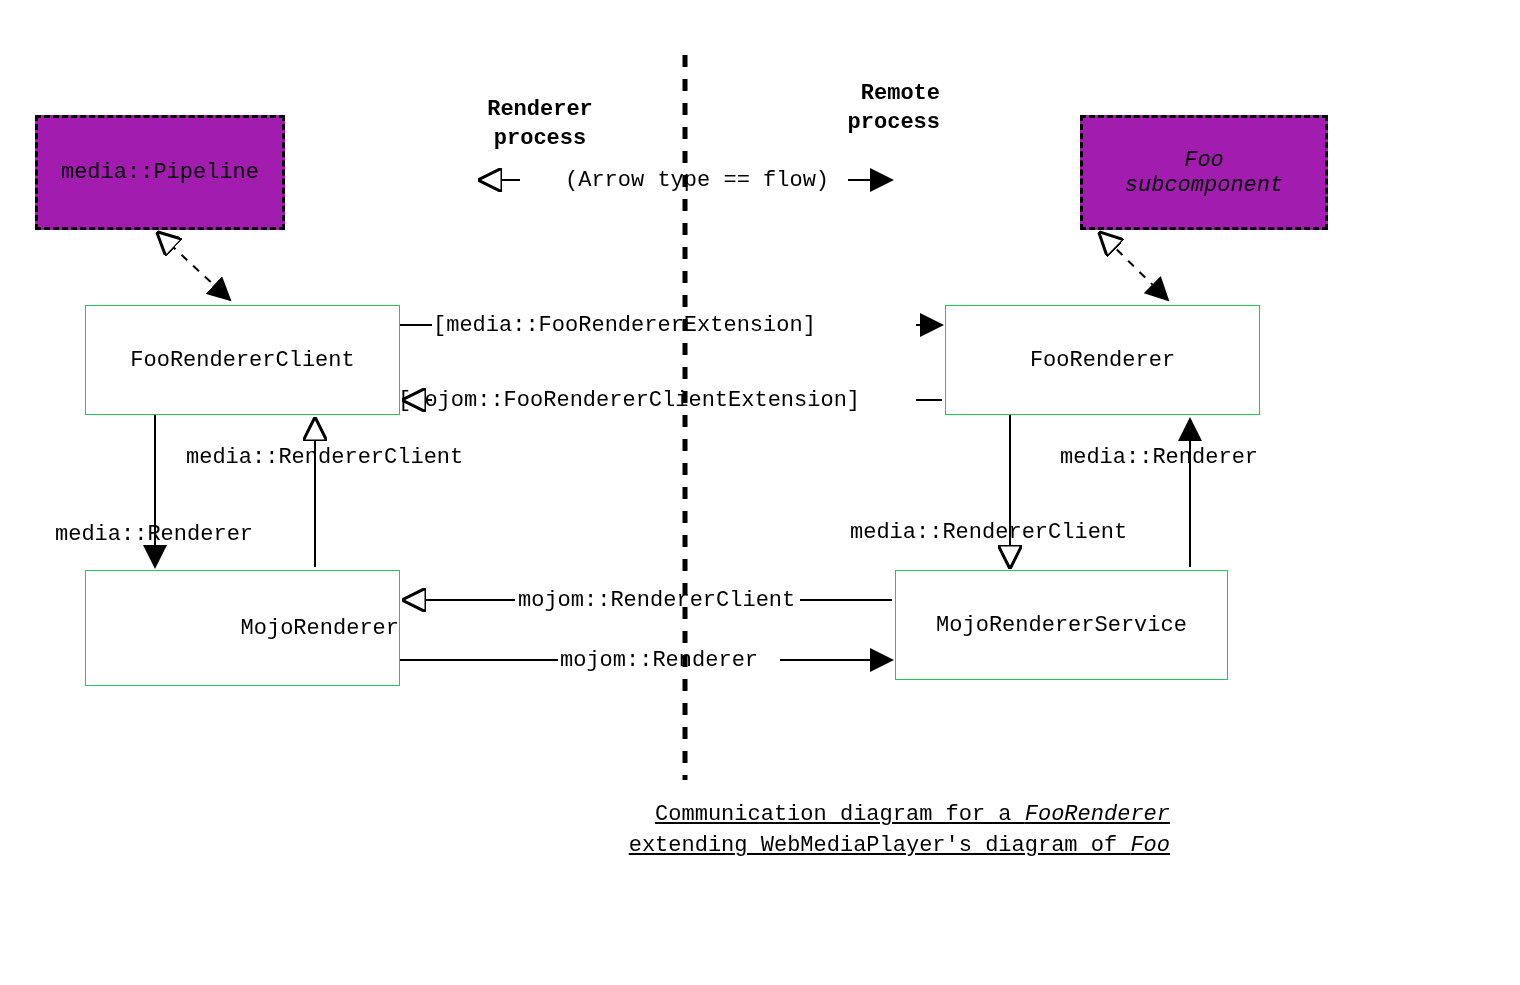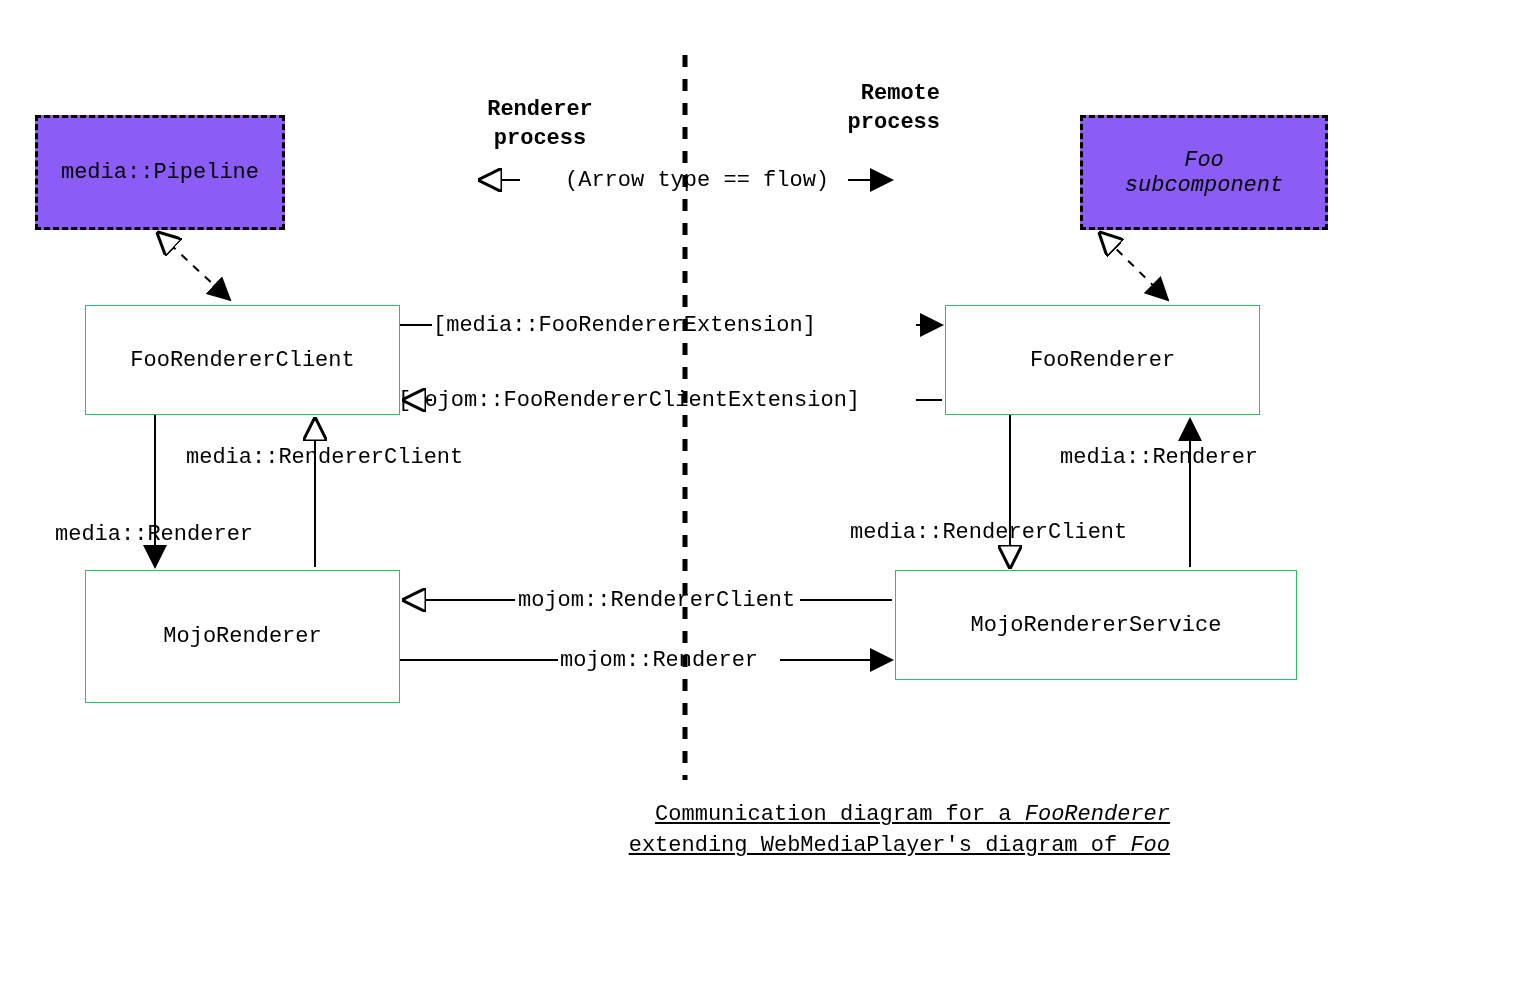--- a/index.html
+++ b/index.html
@@ -19,21 +19,21 @@
     align-items: center;
     justify-content: center;
     background: #fff;
   }
   .dashed-box {
     border: 3px dashed #000;
     display: flex;
     align-items: center;
     justify-content: center;
     text-align: center;
-    background: #8b5cf6;
+    background: #a21caf;
   }
   .title {
     font-weight: bold;
     text-align: center;
     line-height: 1.3;
   }
   .caption {
     text-align: right;
     text-decoration: underline;
     line-height: 1.4;
@@ -70,25 +70,25 @@
 </div>
 
 <div class="abs box" style="left:85px; top:305px; width:315px; height:110px;">
   <span>FooRendererClient</span>
 </div>
 
 <div class="abs box" style="left:945px; top:305px; width:315px; height:110px;">
   <span>FooRenderer</span>
 </div>
 
-<div class="abs box" style="left:85px; top:570px; width:315px; height:133px;">
+<div class="abs box" style="left:85px; top:570px; width:315px; height:116px;justify-content:flex-end;">
   <span>MojoRenderer</span>
 </div>
 
-<div class="abs box" style="left:895px; top:570px; width:402px; height:110px;">
+<div class="abs box" style="left:895px; top:570px; width:333px; height:110px;">
   <span>MojoRendererService</span>
 </div>
 
 <div class="abs label" style="left:433px; top:313px;">[media::FooRendererExtension]</div>
 <div class="abs label" style="left:398px; top:388px;">[mojom::FooRendererClientExtension]</div>
 
 <div class="abs label" style="left:186px; top:445px;">media::RendererClient</div>
 <div class="abs label" style="left:55px; top:522px;">media::Renderer</div>
 
 <div class="abs label" style="left:850px; top:520px;">media::RendererClient</div>

